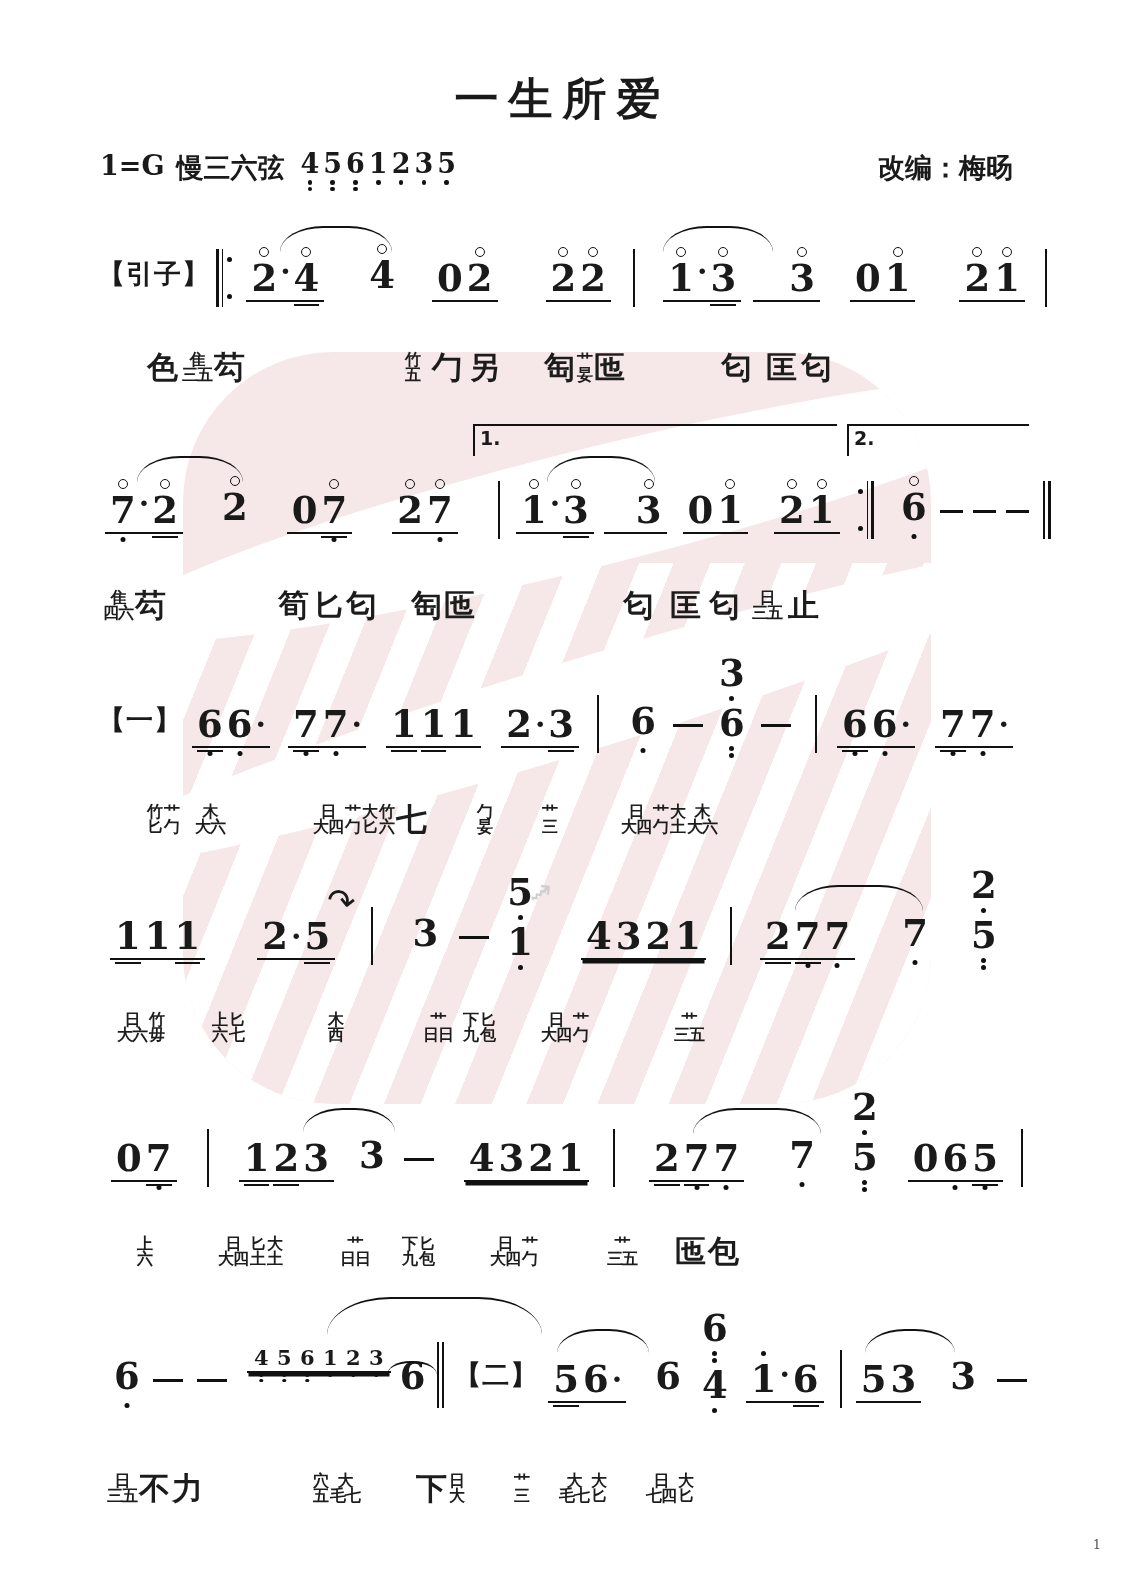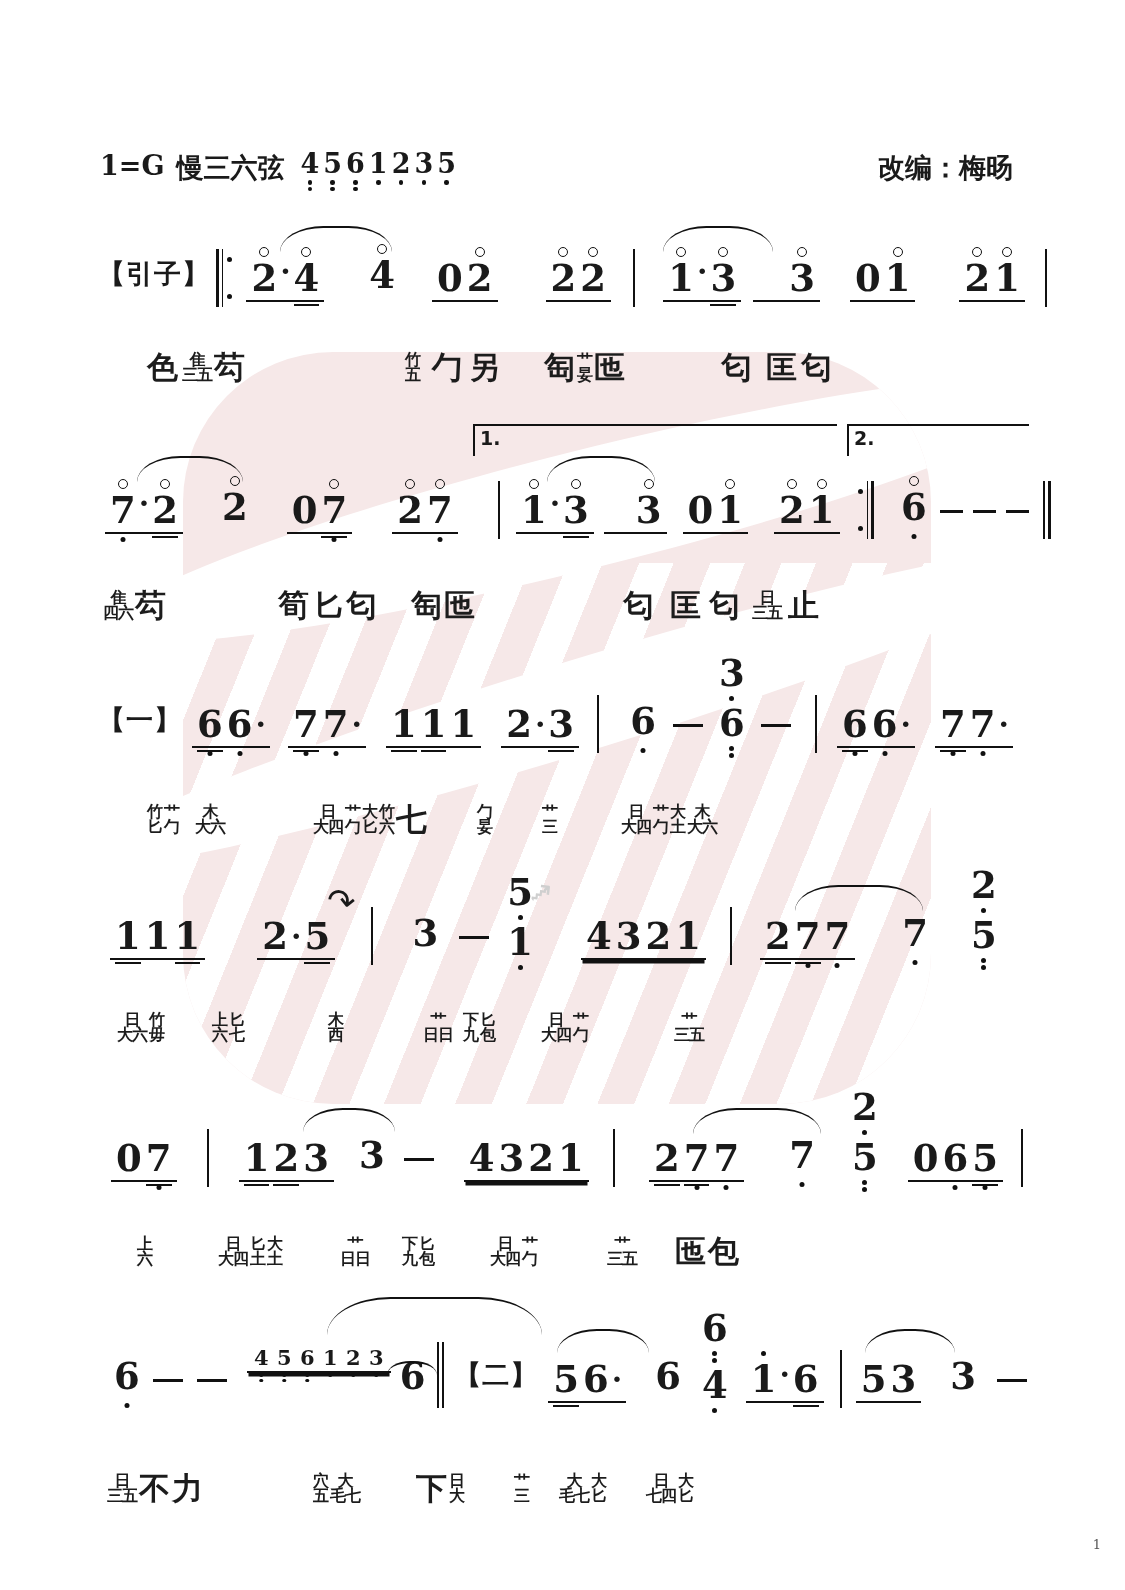--- a/index.html
+++ b/index.html
@@ -77,20 +77,21 @@
 
 <div class="page">
 
   <div class="wm">
     <div class="wm-swoosh1"></div>
     <div class="wm-swoosh2"></div>
     <div class="wm-stripes"></div>
   </div>
   <div class="wm-arrow">⇝</div>
 
+  <div class="title">一生所爱</div>
   <div class="meta">
     <div class="meta-left">
       <span>1=G</span>
       <span>慢三六弦</span>
       <span class="tuning" id="tuning">
           <span class="tn">
             <span>4</span>
             <span class="tdots">
               <span class="tdot"></span>
               <span class="tdot"></span>

